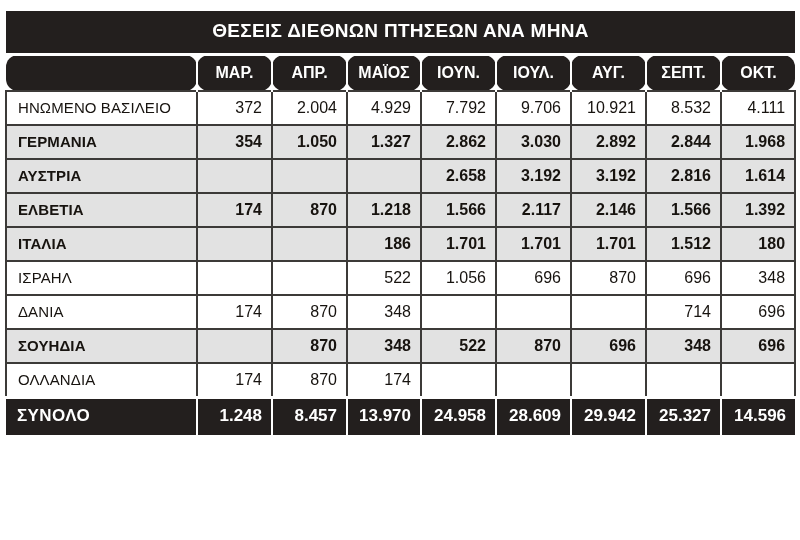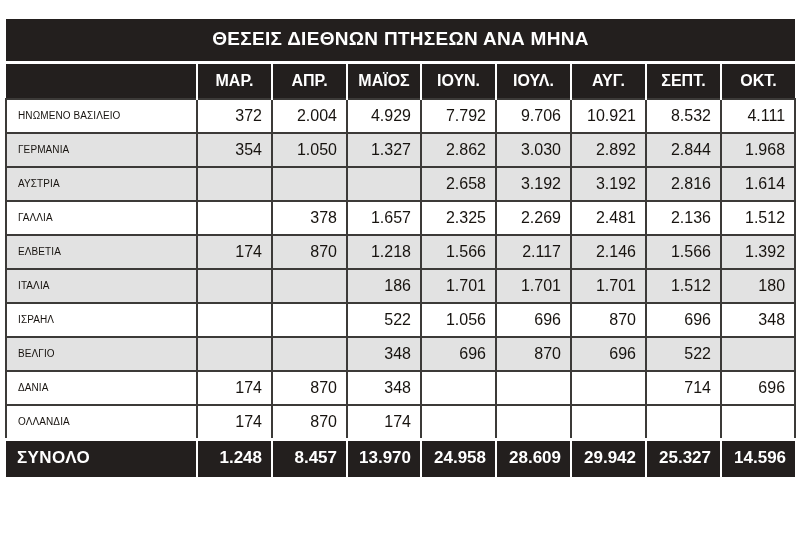--- a/index.html
+++ b/index.html
@@ -9,21 +9,21 @@
     width: 800px;
     height: 540px;
     background: #ffffff;
     font-family: "Liberation Sans", "DejaVu Sans", sans-serif;
     overflow: hidden;
   }
 
   #table-wrap {
     position: absolute;
     left: 5px;
-    top: 19px;
+    top: 11px;
     width: 789px;
     height: 521px;
     background: #ffffff;
     box-sizing: border-box;
   }
 
   table.grid {
     border-collapse: collapse;
     table-layout: fixed;
     width: 789px;
@@ -50,45 +50,47 @@
     font-size: 16px;
     font-weight: bold;
     height: 33px;
     text-align: center;
     padding: 0 6px 1px 6px;
     border-left: 2px solid #ffffff;
     border-top: 3px solid #ffffff;
     border-bottom: none;
     border-right: none;
     white-space: nowrap;
+    border-radius: 12px;
   }
   tr.head-row th.corner {
     border-left: none;
     border-top: 3px solid #ffffff;
   }
 
   
   tbody tr.data-row td {
     height: 31px;
     font-size: 16px;
     color: #17130f;
     border: 2px solid #3c3a38;
     padding: 0 9px 1px 9px;
     text-align: right;
     white-space: nowrap;
     background: #ffffff;
   }
   tbody tr.data-row td.country {
     text-align: left;
     padding-left: 11px;
-    font-size: 10px;
+    font-size: 15px;
     letter-spacing: 0.1px;
   }
   tbody tr.data-row.alt td {
     background: #e2e2e2;
+    font-weight: bold;
   }
 
   
   tr.total-row td {
     background: #231f1e;
     color: #ffffff;
     font-size: 17px;
     font-weight: bold;
     height: 34px;
     text-align: right;
@@ -165,31 +167,20 @@
           <td class="country">ΑΥΣΤΡΙΑ</td>
           <td></td>
           <td></td>
           <td></td>
           <td>2.658</td>
           <td>3.192</td>
           <td>3.192</td>
           <td>2.816</td>
           <td>1.614</td>
         </tr>
-        <tr class="data-row">
-          <td class="country">ΓΑΛΛΙΑ</td>
-          <td></td>
-          <td>378</td>
-          <td>1.657</td>
-          <td>2.325</td>
-          <td>2.269</td>
-          <td>2.481</td>
-          <td>2.136</td>
-          <td>1.512</td>
-        </tr>
         <tr class="data-row alt">
           <td class="country">ΕΛΒΕΤΙΑ</td>
           <td>174</td>
           <td>870</td>
           <td>1.218</td>
           <td>1.566</td>
           <td>2.117</td>
           <td>2.146</td>
           <td>1.566</td>
           <td>1.392</td>
@@ -209,40 +200,40 @@
           <td class="country">ΙΣΡΑΗΛ</td>
           <td></td>
           <td></td>
           <td>522</td>
           <td>1.056</td>
           <td>696</td>
           <td>870</td>
           <td>696</td>
           <td>348</td>
         </tr>
-        <tr class="data-row alt">
-          <td class="country">ΒΕΛΓΙΟ</td>
-          <td></td>
-          <td></td>
-          <td>348</td>
-          <td>696</td>
-          <td>870</td>
-          <td>696</td>
+        <tr class="data-row">
+          <td class="country">ΔΑΝΙΑ</td>
+          <td>174</td>
+          <td>870</td>
+          <td>348</td>
+          <td></td>
+          <td></td>
+          <td></td>
+          <td>714</td>
+          <td>696</td>
+        </tr>
+        <tr class="data-row alt">
+          <td class="country">ΣΟΥΗΔΙΑ</td>
+          <td></td>
+          <td>870</td>
+          <td>348</td>
           <td>522</td>
-          <td></td>
-        </tr>
-        <tr class="data-row">
-          <td class="country">ΔΑΝΙΑ</td>
-          <td>174</td>
-          <td>870</td>
-          <td>348</td>
-          <td></td>
-          <td></td>
-          <td></td>
-          <td>714</td>
+          <td>870</td>
+          <td>696</td>
+          <td>348</td>
           <td>696</td>
         </tr>
         <tr class="data-row">
           <td class="country">ΟΛΛΑΝΔΙΑ</td>
           <td>174</td>
           <td>870</td>
           <td>174</td>
           <td></td>
           <td></td>
           <td></td>

